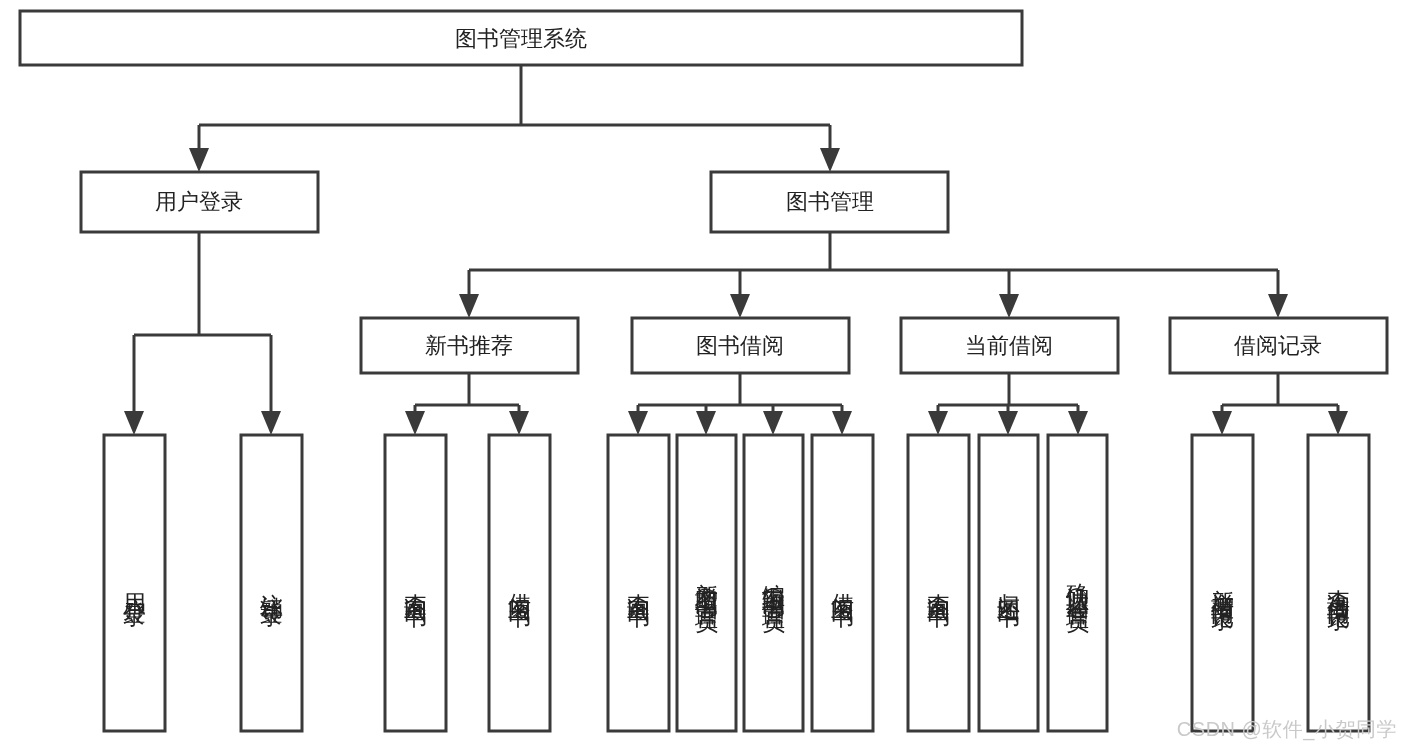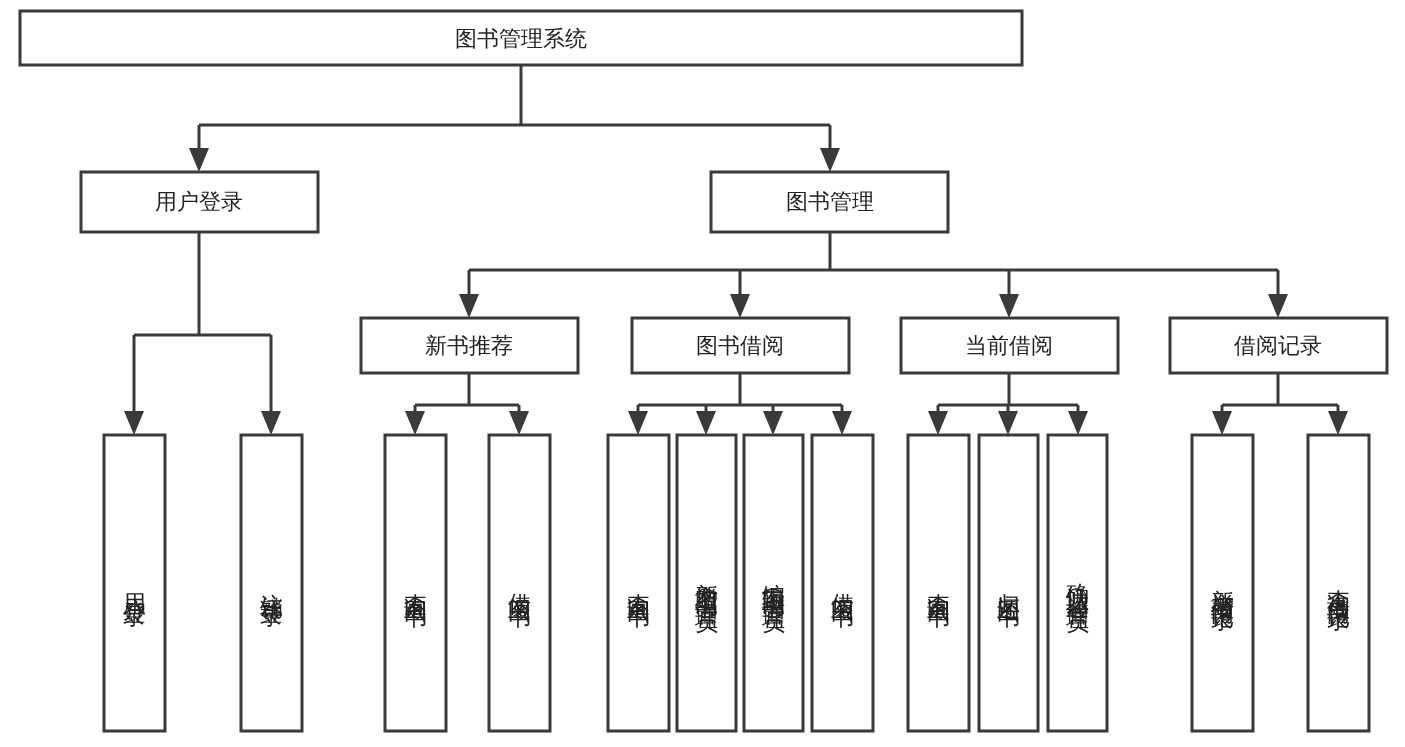--- a/index.html
+++ b/index.html
@@ -229,13 +229,14 @@
   <div class="vlabel" style="left:744px; top:435px; width:59px; height:296px;">编辑图书（管理员）</div>
   <div class="vlabel" style="left:812px; top:435px; width:61px; height:296px;">借阅图书</div>
 
   <div class="vlabel" style="left:908px; top:435px; width:61px; height:296px;">查询图书</div>
   <div class="vlabel" style="left:979px; top:435px; width:59px; height:296px;">归还图书</div>
   <div class="vlabel" style="left:1048px; top:435px; width:59px; height:296px;">确认归还（管理员）</div>
 
   <div class="vlabel" style="left:1192px; top:435px; width:61px; height:296px;">新增借阅记录</div>
   <div class="vlabel" style="left:1308px; top:435px; width:61px; height:296px;">查询借阅记录</div>
 
+  <div class="watermark">CSDN @软件_小贺同学</div>
 </div>
 
 </body></html>

